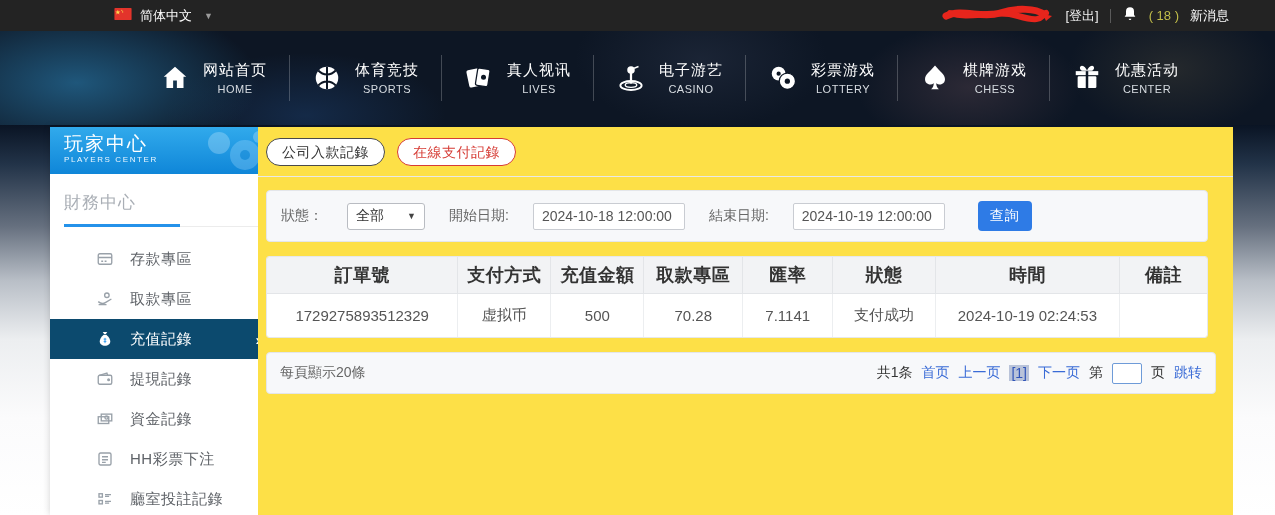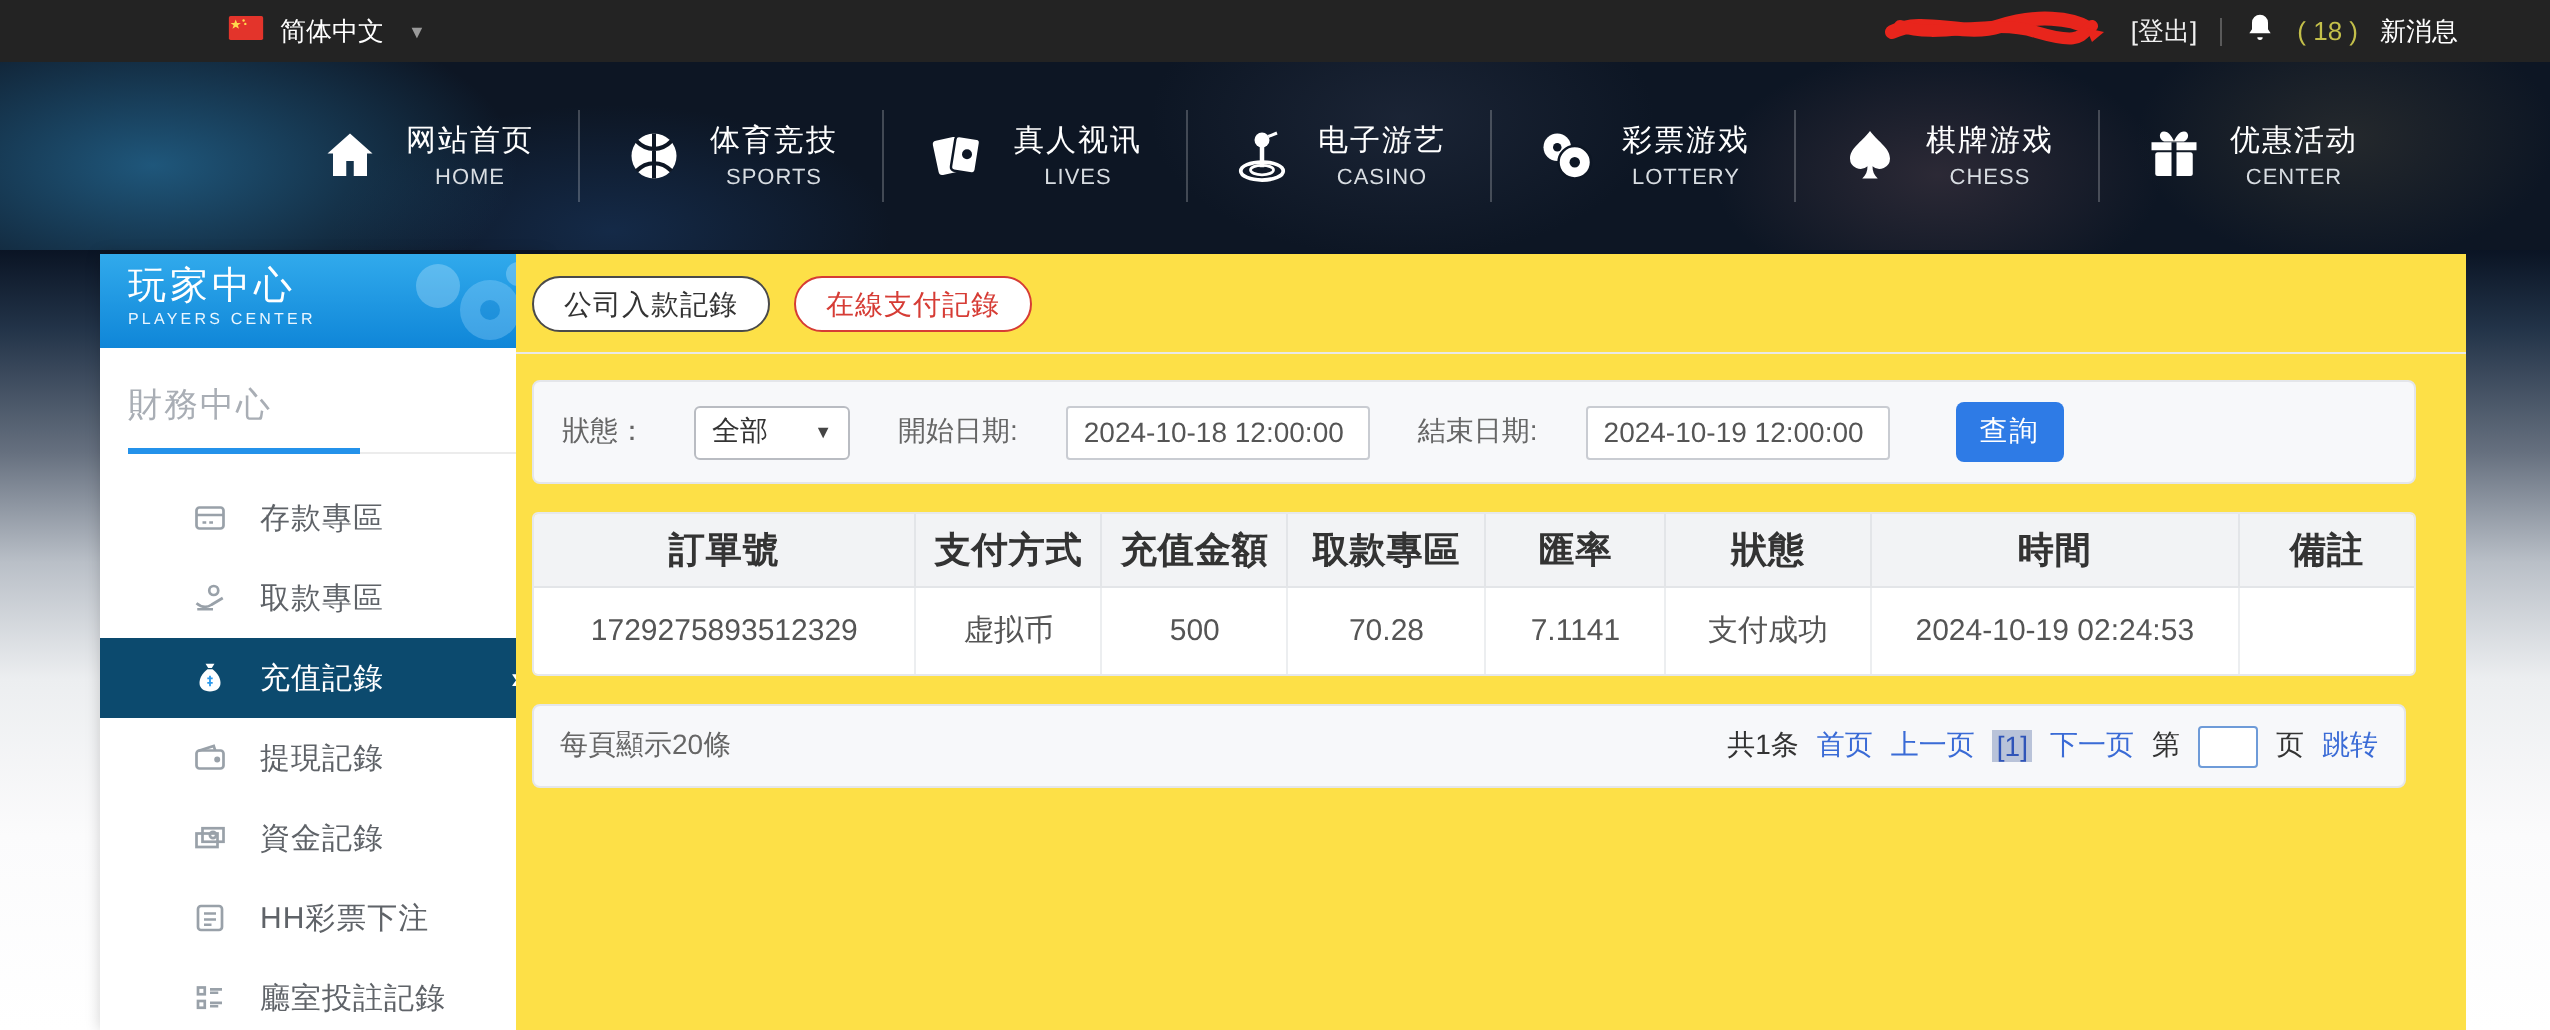--- a/index.html
+++ b/index.html
@@ -99,21 +99,21 @@
   }
   .table-wrap { margin:14px 25px 0 8px; border:1px solid #e6e8eb; border-radius:3px; overflow:hidden; }
   table { width:100%; border-collapse:collapse; table-layout:fixed; }
   thead th {
     background:#f2f3f5; height:36px; font-size:18px; color:#333; font-weight:bold;
     border-right:1px solid #e3e5e8; border-bottom:1px solid #e3e5e8; letter-spacing:.5px;
   }
   thead th:last-child, tbody td:last-child { border-right:none; }
   tbody td { height:44px; background:#fff; text-align:center; font-size:15px; color:#555; border-right:1px solid #eceef0; }
   .pager {
-    margin:14px 30px 0 8px; height:42px; background:#f7f8fa; border:1px solid #e4e6ea; border-radius:4px;
+    margin:14px 17px 0 8px; height:42px; background:#f7f8fa; border:1px solid #e4e6ea; border-radius:4px;
     display:flex; align-items:center; justify-content:space-between; padding:0 13px; font-size:14px; color:#666;
   }
   .pager-right { display:flex; align-items:center; gap:9px; color:#333; }
   .plink { color:#3a6bd6; text-decoration:none; cursor:pointer; }
   .pcur { background:#b9c3d9; color:#2f54b8; padding:0 2px; cursor:pointer; }
   .jump-input { width:30px; height:21px; border:1px solid #6e9bd8; border-radius:2px; background:#fff; }
 </style>
 </head>
 <body>
 

